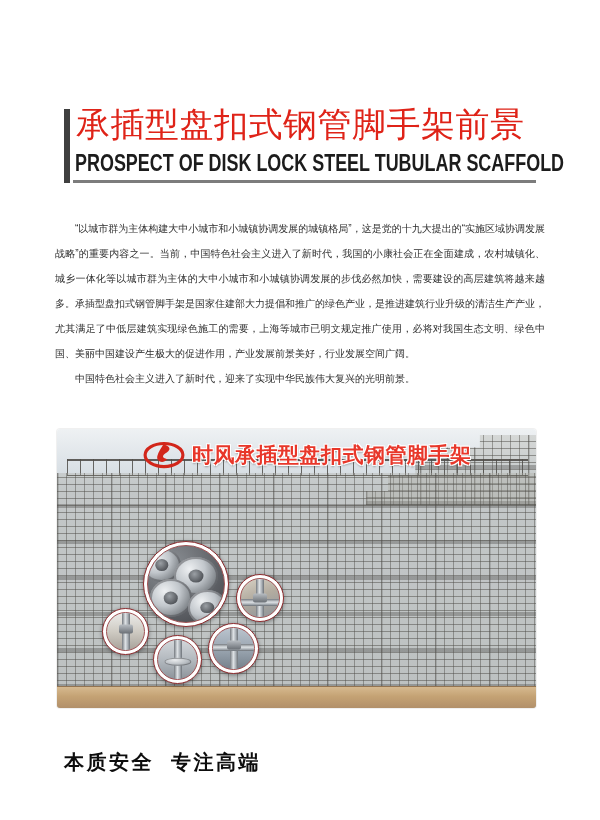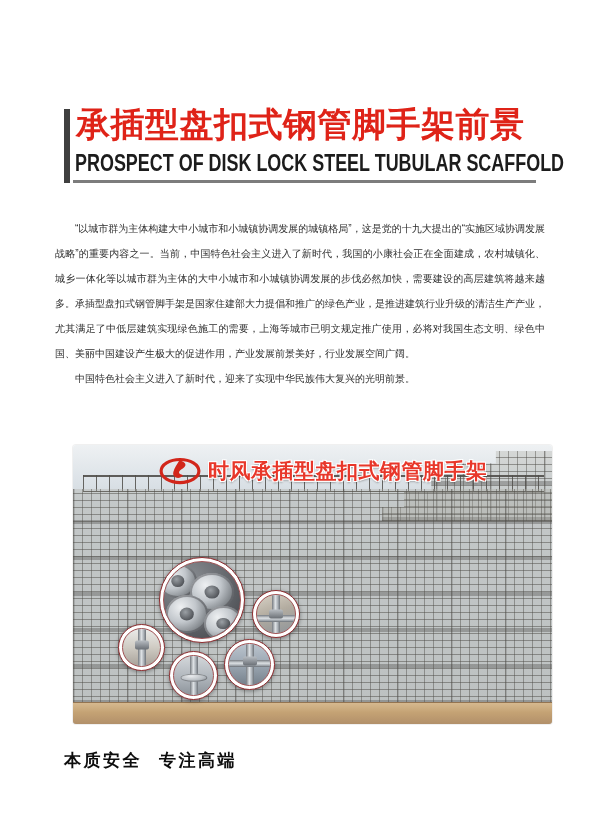--- a/index.html
+++ b/index.html
@@ -10,37 +10,37 @@
   
   .tagline{
     position:absolute;top:48px;right:54px;
     font-size:13px;font-weight:bold;letter-spacing:2.5px;color:#141414;white-space:nowrap;
   }
   
   .title-block{position:absolute;left:64px;top:106px;width:480px;height:80px;}
   .title-bar{position:absolute;left:0;top:3px;width:6px;height:74px;background:#3f3f3f;}
   .title-zh{
     position:absolute;left:12px;top:-4px;margin:0;
-    font-size:34px;font-weight:700;color:#df2318;letter-spacing:0.5px;white-space:nowrap;line-height:1.3;
+    font-size:34px;font-weight:400;color:#df2318;letter-spacing:0.5px;white-space:nowrap;line-height:1.3;
   }
   .title-en{
     position:absolute;left:11px;top:44px;margin:0;
     font-size:23px;font-weight:bold;color:#1c1c1c;white-space:nowrap;line-height:1.2;
     transform:scaleX(0.78);transform-origin:left top;letter-spacing:0px;
   }
   .title-underline{position:absolute;left:9px;top:74px;width:463px;height:3px;background:#7c7c7c;}
   
   .body-text{
     position:absolute;left:55px;top:216px;width:490px;
     font-size:10px;line-height:25px;color:#2e2e2e;text-align:justify;
   }
   .body-text p{margin:0;text-indent:2em;}
   
   .photo{
-    position:absolute;left:57px;top:429px;width:479px;height:279px;margin:16px;
+    position:absolute;left:57px;top:429px;width:479px;height:279px;margin:0;
     border-radius:3px;overflow:hidden;
     background:linear-gradient(180deg,#eef1f3 0%,#dde3e8 12%,#cfd6db 22%,#c6ccd1 100%);
     box-shadow:0 0 0 1px rgba(0,0,0,0.06);
   }
   .grid-pattern{
     background-color:rgba(173,171,164,0.35);
     background-image:
       repeating-linear-gradient(0deg, rgba(77,75,70,0.50) 0 1px, transparent 1px 7px),
       repeating-linear-gradient(90deg, rgba(77,75,70,0.45) 0 1px, transparent 1px 9px),
       repeating-linear-gradient(0deg, rgba(52,50,47,0.30) 0 4px, transparent 4px 36px),
@@ -113,21 +113,21 @@
   }
   .flange{
     position:absolute;left:50%;top:56%;transform:translate(-50%,-50%);
     width:70%;height:22%;border-radius:50%;
     background:radial-gradient(ellipse at 40% 30%,#e9ebed 0%,#b9bec3 55%,#787d83 100%);
     box-shadow:inset 0 0 0 1px rgba(80,82,86,0.5);
   }
   
   .slogan{
     position:absolute;left:64px;top:749px;
-    font-size:17px;font-weight:900;color:#0d0d0d;letter-spacing:2.5px;white-space:nowrap;
+    font-size:20px;font-weight:900;color:#0d0d0d;letter-spacing:2.5px;white-space:nowrap;
   }
   .slogan .sep{display:inline-block;width:17px;}
 </style>
 </head>
 <body>
 
 <div class="page">
 
 
   <div class="title-block">

